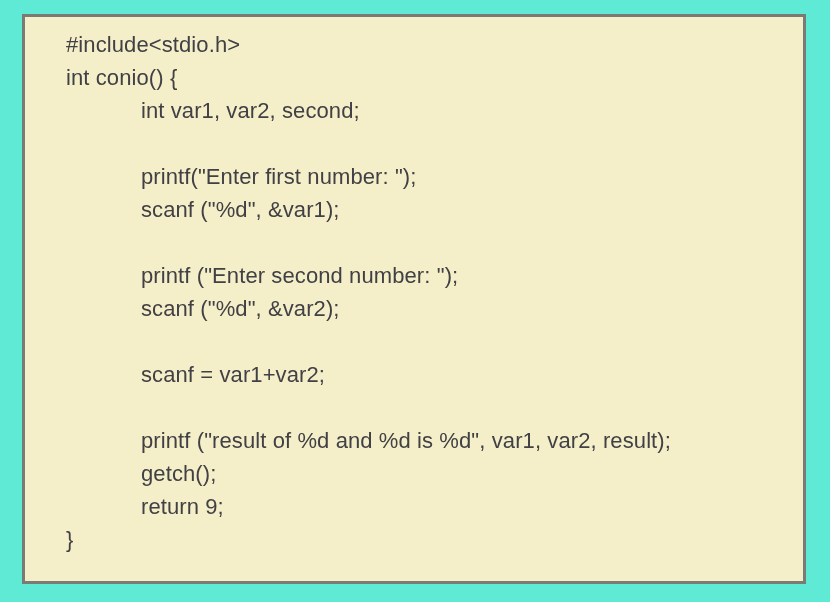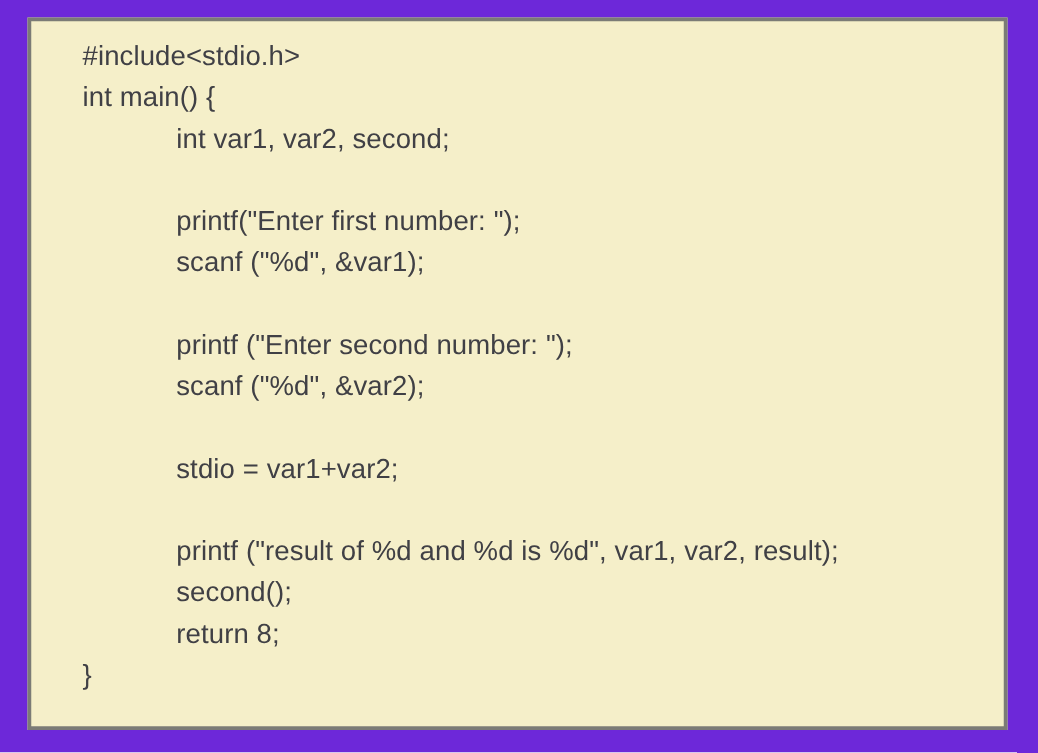--- a/index.html
+++ b/index.html
@@ -7,21 +7,21 @@
     padding: 0;
     background: #ffffff;
     width: 830px;
     height: 602px;
     overflow: hidden;
   }
   .page {
     position: relative;
     width: 830px;
     height: 602px;
-    background: #6d28d9;
+    background: #5eead4;
   }
   .code-box {
     position: absolute;
     left: 22px;
     top: 14px;
     width: 784px;
     height: 570px;
     box-sizing: border-box;
     border: 3px solid #7b7b76;
     background: #f5efc9;
@@ -39,29 +39,29 @@
   .code-line.indent-1 {
     padding-left: 75px;
   }
 </style>
 </head>
 <body>
 
 <div class="page">
   <div class="code-box" id="code-box">
       <div class="code-line">#include&lt;stdio.h&gt;</div>
-      <div class="code-line">int main() {</div>
+      <div class="code-line">int conio() {</div>
       <div class="code-line indent-1">int var1, var2, second;</div>
       <div class="code-line">&nbsp;</div>
       <div class="code-line indent-1">printf("Enter first number: ");</div>
       <div class="code-line indent-1">scanf ("%d", &amp;var1);</div>
       <div class="code-line">&nbsp;</div>
       <div class="code-line indent-1">printf ("Enter second number: ");</div>
       <div class="code-line indent-1">scanf ("%d", &amp;var2);</div>
       <div class="code-line">&nbsp;</div>
-      <div class="code-line indent-1">stdio = var1+var2;</div>
+      <div class="code-line indent-1">scanf = var1+var2;</div>
       <div class="code-line">&nbsp;</div>
       <div class="code-line indent-1">printf ("result of %d and %d is %d", var1, var2, result);</div>
-      <div class="code-line indent-1">second();</div>
-      <div class="code-line indent-1">return 8;</div>
+      <div class="code-line indent-1">getch();</div>
+      <div class="code-line indent-1">return 9;</div>
       <div class="code-line">}</div>
     </div>
 </div>
 
 </body></html>

